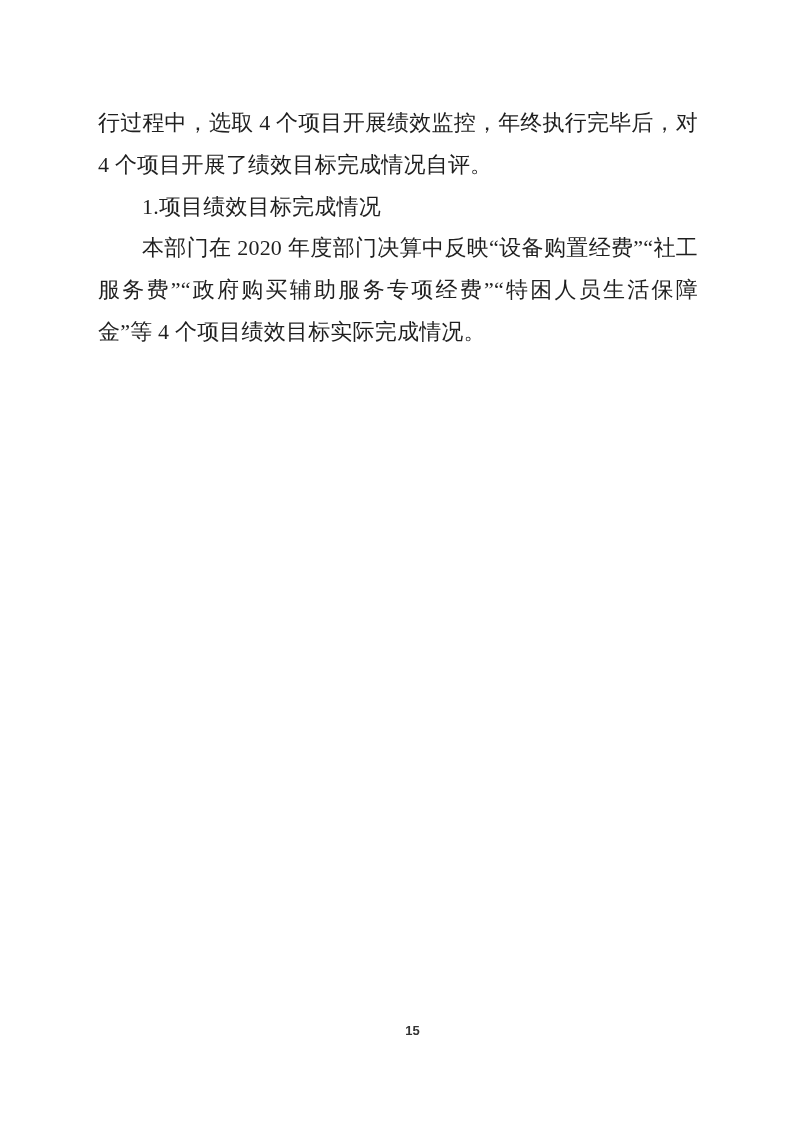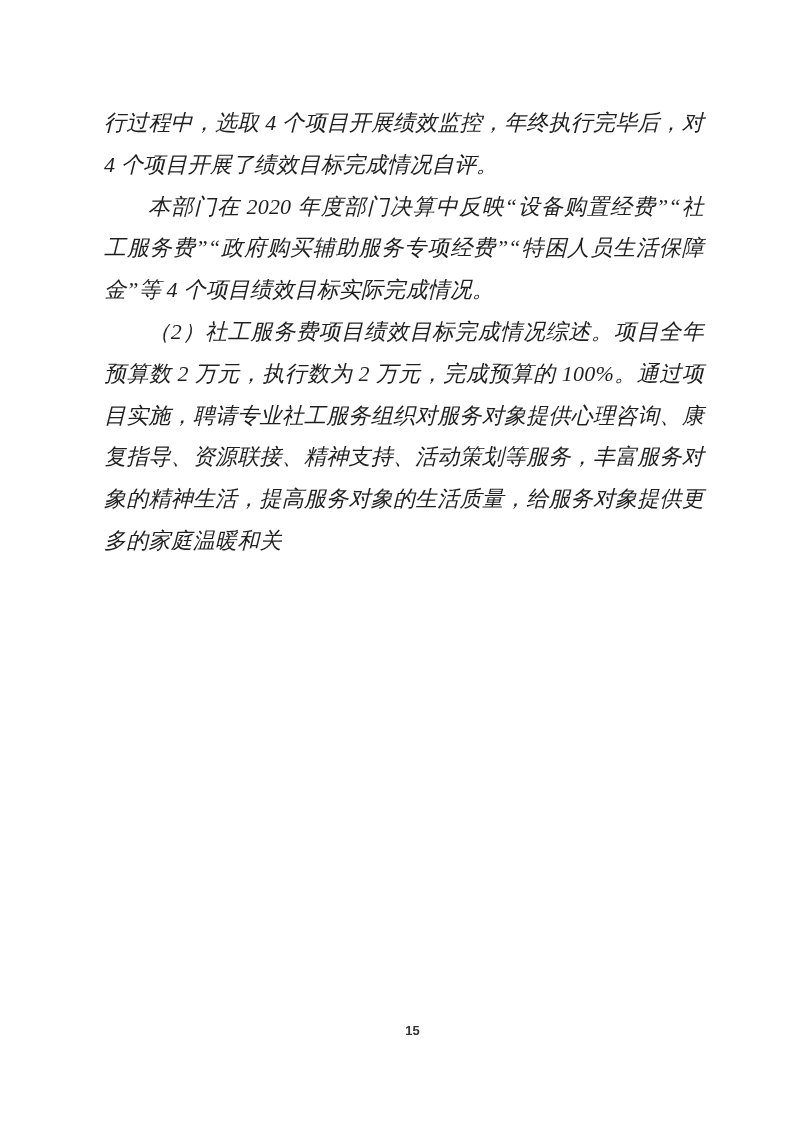--- a/index.html
+++ b/index.html
@@ -9,31 +9,30 @@
   }
   .page {
     position: relative;
     width: 793px;
     height: 1122px;
     background: #ffffff;
     overflow: hidden;
   }
   .content {
     position: absolute;
-    left: 104px;
+    left: 98px;
     top: 102px;
     width: 600px;
     font-family: "Liberation Serif", "DejaVu Serif", serif;
     font-size: 22px;
     line-height: 41.8px;
     color: #1f1f1f;
     text-align: justify;
     text-justify: inter-ideograph;
     letter-spacing: 0.2px;
-    font-style: italic;
   }
   .para {
     margin: 0;
     padding: 0;
     word-break: break-all;
     text-align-last: left;
   }
   .indent {
     text-indent: 44px;
   }
@@ -48,17 +47,17 @@
     font-weight: 600;
     color: #333333;
   }
 </style>
 </head>
 <body>
 
 <div class="page">
   <div class="content">
     <p class="para">行过程中，选取 4 个项目开展绩效监控，年终执行完毕后，对 4 个项目开展了绩效目标完成情况自评。</p>
+    <p class="para indent">1.项目绩效目标完成情况</p>
     <p class="para indent">本部门在 2020 年度部门决算中反映“设备购置经费”“社工服务费”“政府购买辅助服务专项经费”“特困人员生活保障金”等 4 个项目绩效目标实际完成情况。</p>
-    <p class="para indent">（2）社工服务费项目绩效目标完成情况综述。项目全年预算数 2 万元，执行数为 2 万元，完成预算的 100%。通过项目实施，聘请专业社工服务组织对服务对象提供心理咨询、康复指导、资源联接、精神支持、活动策划等服务，丰富服务对象的精神生活，提高服务对象的生活质量，给服务对象提供更多的家庭温暖和关</p>
   </div>
   <div class="page-number">15</div>
 </div>
 
 </body></html>

